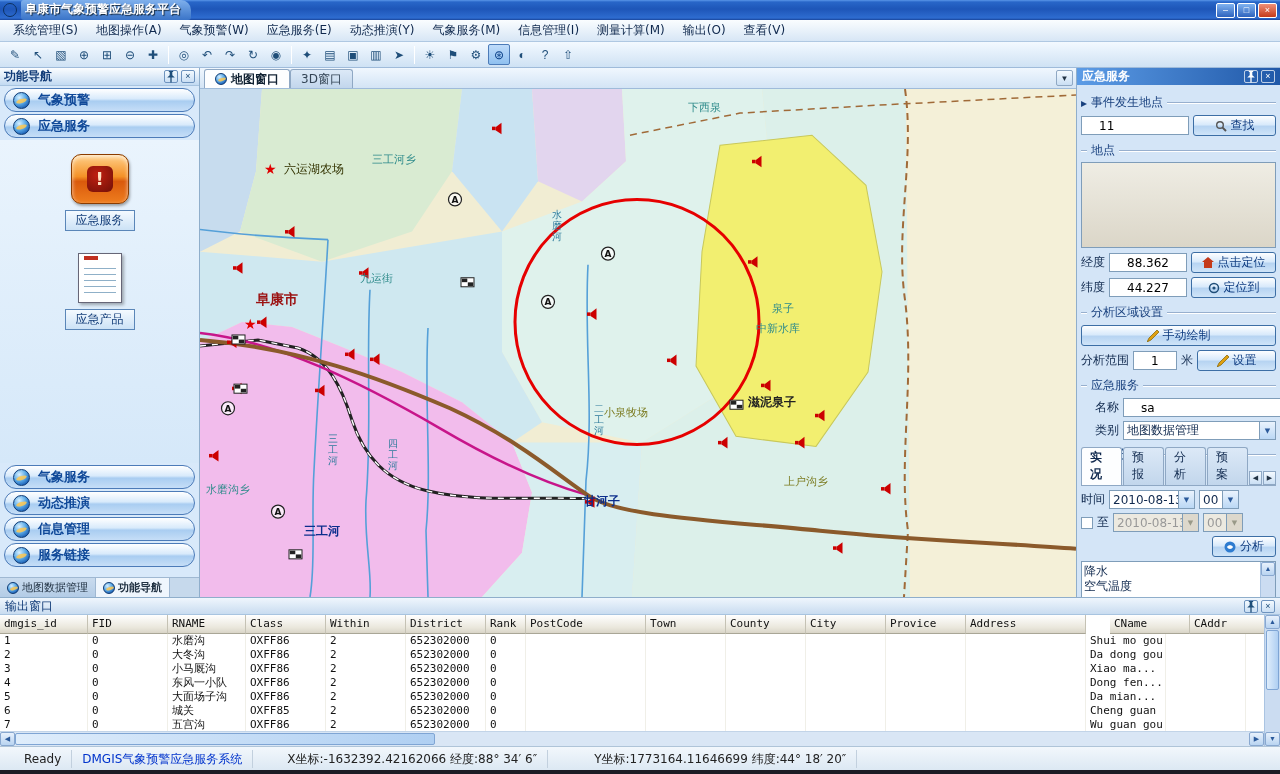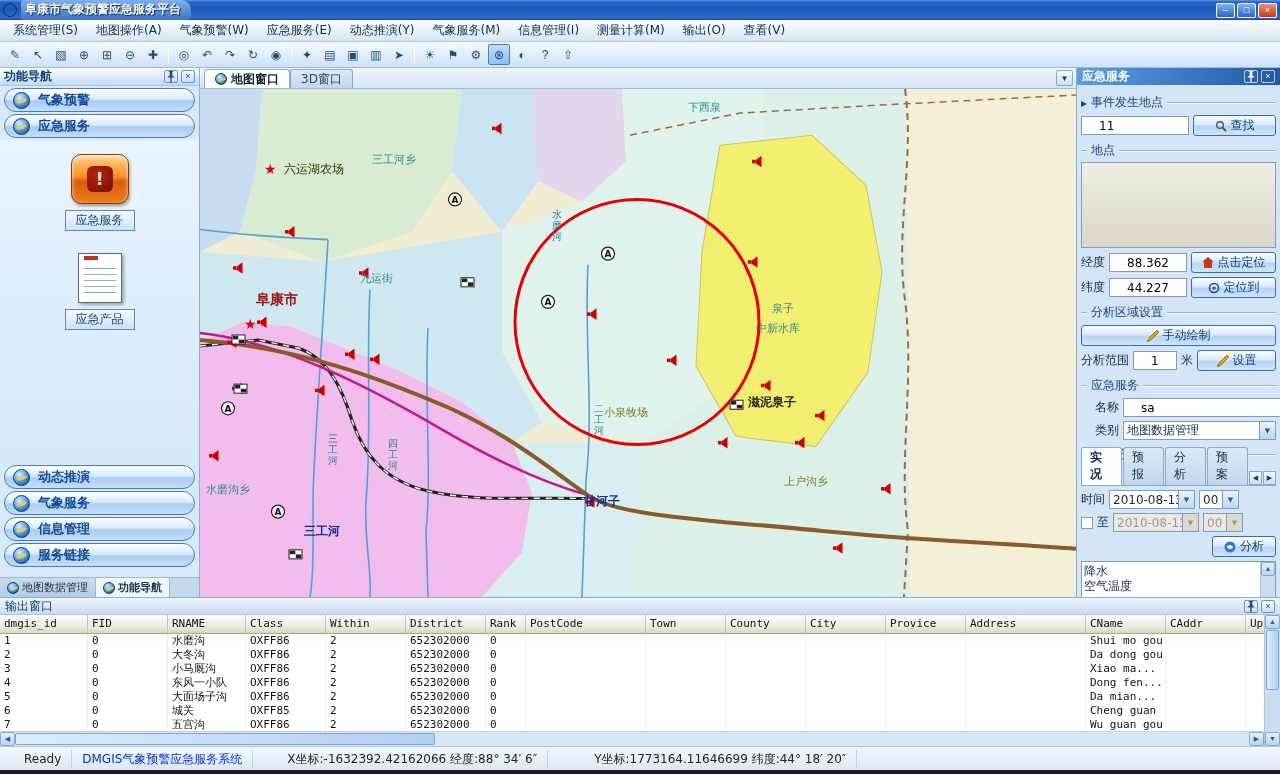--- a/index.html
+++ b/index.html
@@ -202,25 +202,25 @@
             <div class="sc-label">应急服务</div>
           </div>
           <div class="shortcut">
             <div class="ico-doc"></div>
             <div class="sc-label">应急产品</div>
           </div>
         </div>
       <div class="lp-bottom">
           <div class="pill">
             <span class="globe"></span>
-            <span>动态推演</span>
+            <span>气象服务</span>
           </div>
           <div class="pill">
             <span class="globe"></span>
-            <span>气象服务</span>
+            <span>动态推演</span>
           </div>
           <div class="pill">
             <span class="globe"></span>
             <span>信息管理</span>
           </div>
           <div class="pill">
             <span class="globe"></span>
             <span>服务链接</span>
           </div>
         </div>
@@ -528,21 +528,21 @@
             <div class="th" style="width: 80px;">Class</div>
             <div class="th" style="width: 80px;">Within</div>
             <div class="th" style="width: 80px;">District</div>
             <div class="th" style="width: 40px;">Rank</div>
             <div class="th" style="width: 120px;">PostCode</div>
             <div class="th" style="width: 80px;">Town</div>
             <div class="th" style="width: 80px;">County</div>
             <div class="th" style="width: 80px;">City</div>
             <div class="th" style="width: 80px;">Provice</div>
             <div class="th" style="width: 120px;">Address</div>
-            <div class="th" style="width: 80px;">CName</div>
+            <div class="th" style="width: 80px; margin-left: 24px;">CName</div>
             <div class="th" style="width: 80px;">CAddr</div>
             <div class="th" style="width: 46px;">Update</div>
           </div>
         <div style="flex:1 1 auto; overflow:hidden;">
             <div class="tr">
               <div class="td" style="width: 88px;">1</div>
               <div class="td" style="width: 80px;">0</div>
               <div class="td" style="width: 78px;">水磨沟</div>
               <div class="td" style="width: 80px;">OXFF86</div>
               <div class="td" style="width: 80px;">2</div>

